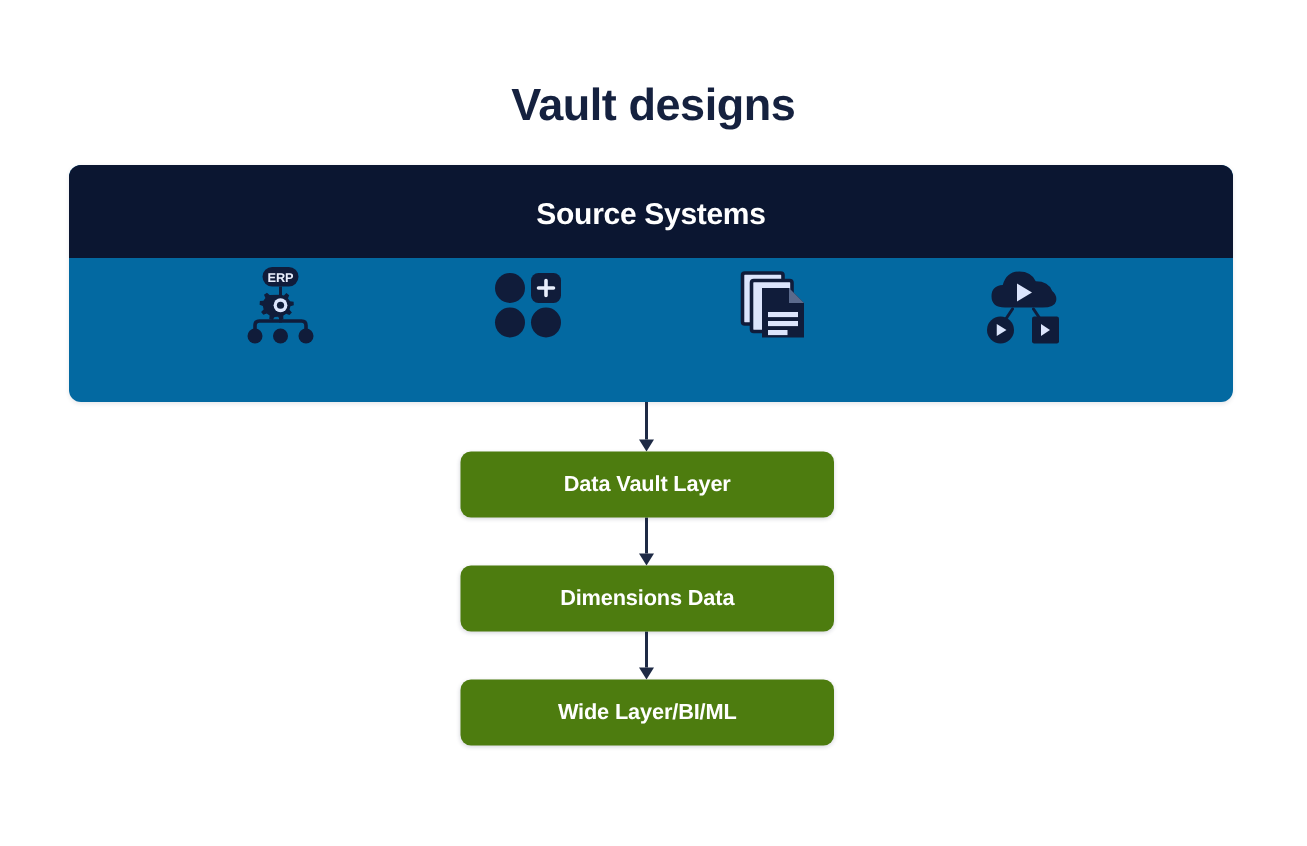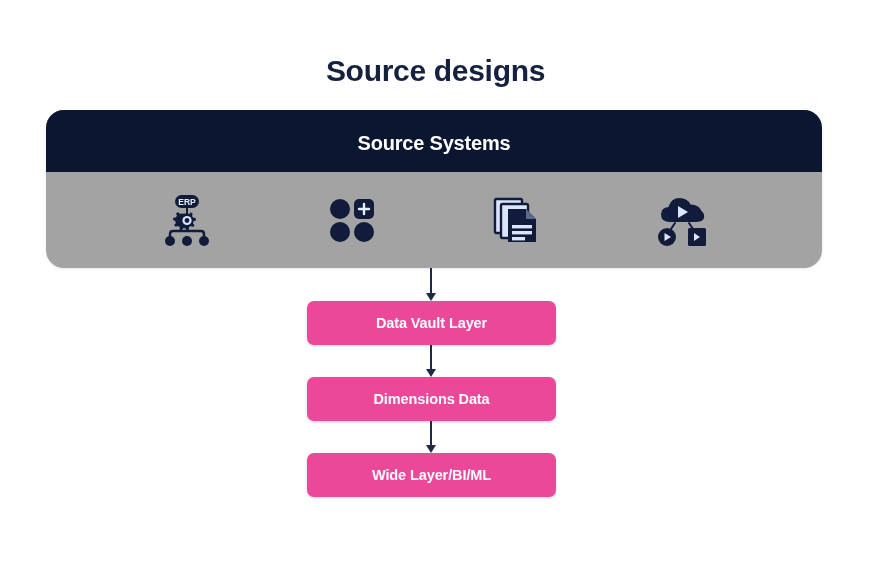--- a/index.html
+++ b/index.html
@@ -28,23 +28,23 @@
     color: #15213f;
   }
 
   
   #source-panel {
     position: absolute;
     left: 46px;
     top: 110px;
     width: 776px;
     height: 158px;
-    border-radius: 18px;
+    border-radius: 8px;
     overflow: hidden;
-    background: #a3a3a3;
+    background: #0369a1;
     box-shadow: 0 1px 3px rgba(20,30,60,0.10);
   }
   #source-header {
     height: 62px;
     background: #0b1631;
     color: #ffffff;
     display: flex;
     flex-direction: column;
     align-items: center;
     justify-content: center;
@@ -59,21 +59,20 @@
   }
   #source-header .src-sub {
     font-size: 13.5px;
     font-weight: bold;
     line-height: 18px;
     letter-spacing: -0.1px;
   }
   #source-icons {
     height: 96px;
     display: flex;
-    align-items: center;
     justify-content: space-around;
     padding: 0 58px;
     box-sizing: border-box;
   }
   .src-icon {
     width: 62px;
     height: 62px;
     display: flex;
     align-items: center;
     justify-content: center;
@@ -103,39 +102,39 @@
     border-right: 5px solid transparent;
     border-top: 8px solid #1e2a45;
   }
 
   
   .flow-box {
     position: absolute;
     left: 307px;
     width: 249px;
     height: 44px;
-    background: #ec4899;
+    background: #4d7c0f;
     border-radius: 7px;
     color: #ffffff;
     display: flex;
     align-items: center;
     justify-content: center;
     font-size: 14.5px;
     font-weight: bold;
     letter-spacing: -0.1px;
     box-shadow: 0 1px 3px rgba(20,30,60,0.18);
   }
   #box-data-vault   { top: 301px; }
   #box-dimensions   { top: 377px; }
   #box-wide-tables  { top: 453px; }
 </style>
 </head>
 <body>
 
-<div id="page-title">Source designs</div>
+<div id="page-title">Vault designs</div>
 
 <div id="source-panel">
 
   <div id="source-header">
     <div class="src-title">Source Systems</div>
   </div>
 
   <div id="source-icons">
 
     <div class="src-icon">

